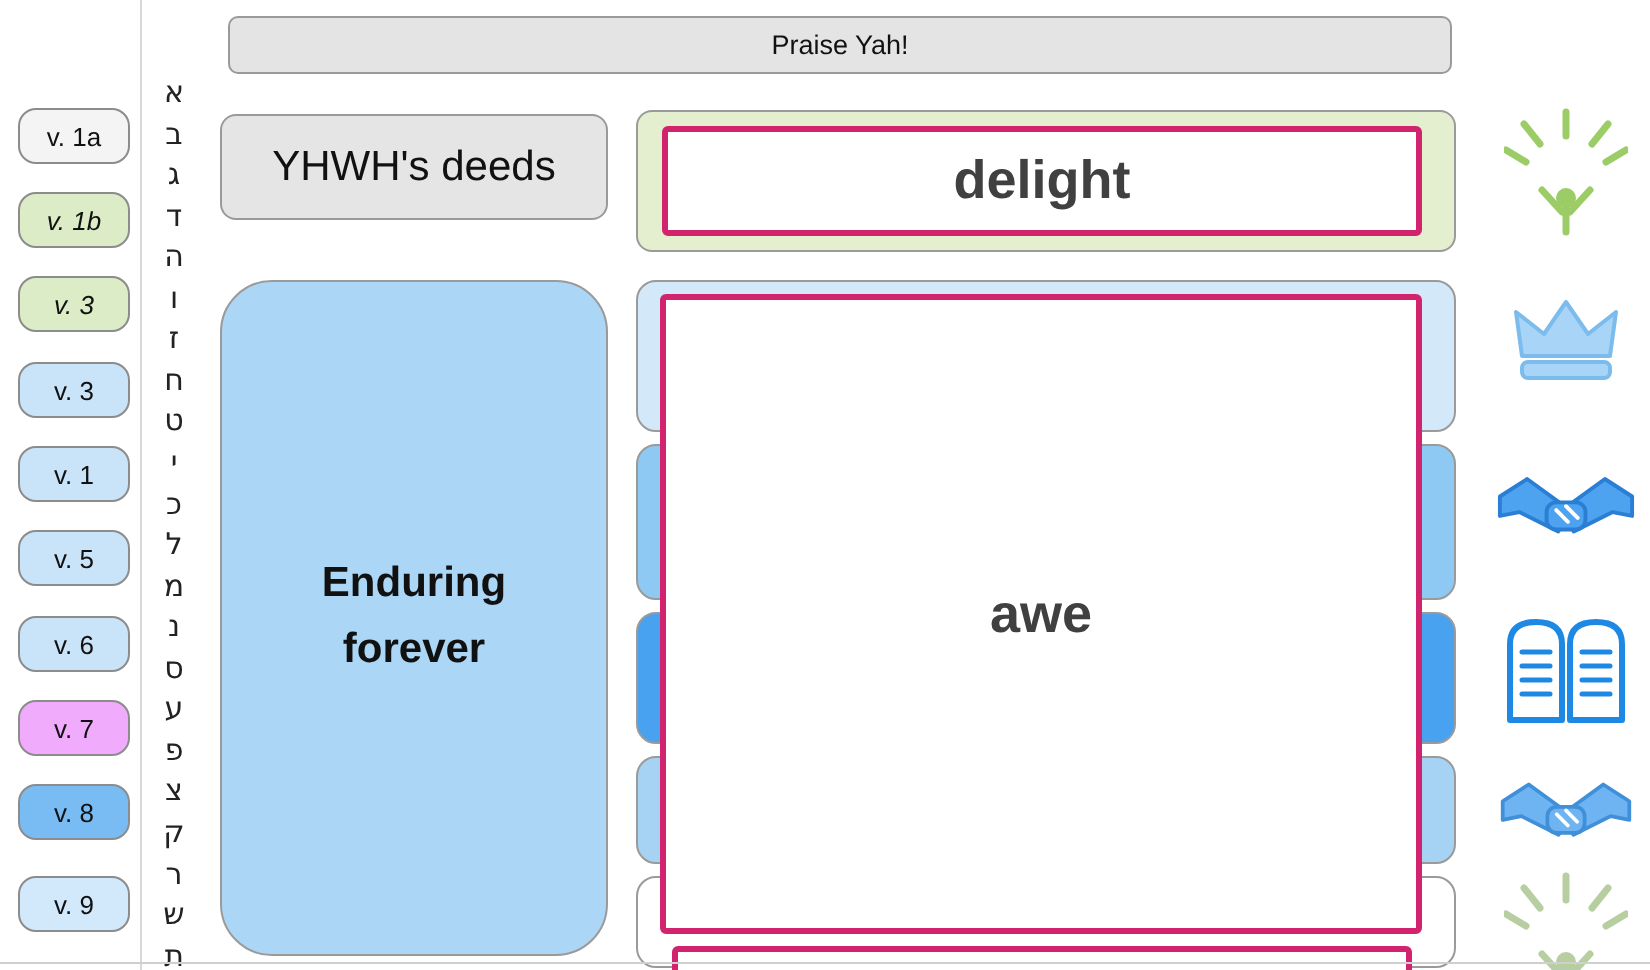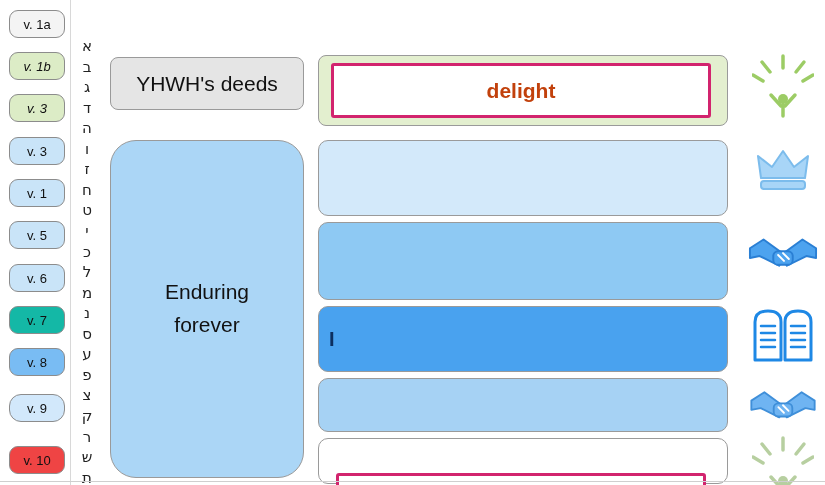--- a/index.html
+++ b/index.html
@@ -4,54 +4,54 @@
 <style>
   html,body{margin:0;padding:0;background:#fff;}
   .page{position:relative;width:825px;height:485px;background:#fff;overflow:hidden;
         font-family:"Liberation Sans",sans-serif;color:#111;}
   .divider-v{position:absolute;left:70px;top:0;width:1px;height:485px;background:#d8d8d8;}
   .bottom-line{position:absolute;left:0;top:481px;width:825px;height:1px;background:#cfcfcf;}
 
   
   .chip{position:absolute;left:9px;width:56px;height:28px;box-sizing:border-box;
         border:1px solid #8c8c8c;border-radius:9px;display:flex;align-items:center;
-        justify-content:center;font-size:13px;color:#111;cursor:default;}
+        justify-content:center;font-size:13px;color:#111;cursor:default;margin-top:44px;}
   .c-grey{background:#f4f4f4;}
   .c-green{background:#dcecc6;font-style:italic;}
   .c-blue-l{background:#c9e4f8;}
-  .c-blue-m1{background:#14b8a6;text-align:center;}
+  .c-blue-m1{background:#f0abfc;text-align:center;}
   .c-blue-m2{background:#79bcf3;}
-  .c-blue-xl{background:#d2e8fb;border-radius:12px;}
+  .c-blue-xl{background:#d2e8fb;}
   .c-blue-l2{background:#ef4444;}
 
   
   .heb{position:absolute;left:76px;width:22px;text-align:center;
        font-family:"DejaVu Sans",sans-serif;font-size:15px;color:#222;line-height:20px;}
 
   
   .box{position:absolute;box-sizing:border-box;border:1px solid #9a9a9a;}
   .hdr{left:114px;top:8px;width:612px;height:29px;background:#e4e4e4;border-radius:5px;
        display:flex;align-items:center;justify-content:center;font-size:13.5px;}
   .deeds{left:110px;top:57px;width:194px;height:53px;background:#e5e5e5;border-radius:8px;
        display:flex;align-items:center;justify-content:center;font-size:21px;}
   .delight-outer{left:318px;top:55px;width:410px;height:71px;background:#e3efcf;border-radius:8px;}
   .enduring{left:110px;top:140px;width:194px;height:338px;background:#abd6f6;border-radius:26px;
        display:flex;align-items:center;justify-content:center;text-align:center;
-       font-size:21px;line-height:1.55;padding:0 26px;}
+       font-size:21px;line-height:1.55;padding:0 26px;font-weight:bold;}
   .s{left:318px;width:410px;border-radius:10px;}
   .s1{top:140px;height:76px;background:#d3e9fa;}
   .s2{top:222px;height:78px;background:#8ec9f3;}
   .s3{top:306px;height:66px;background:#49a2ef;display:flex;align-items:center;
       padding-left:10px;font-weight:bold;font-size:20px;color:#0c2f60;}
   .s4{top:378px;height:54px;background:#a6d2f4;}
   .s5{top:438px;height:46px;background:#ffffff;}
 
   .pinkbox{position:absolute;box-sizing:border-box;background:#fff;border:3px solid #d2246e;
        border-radius:3px;display:flex;align-items:center;justify-content:center;
-       font-weight:bold;font-size:21px;color:#c2410c;}
+       font-weight:bold;font-size:27px;color:#404040;}
   .delight-inner{left:331px;top:63px;width:380px;height:55px;}
   .awe{left:330px;top:147px;width:381px;height:320px;}
   .bottom-inner{left:336px;top:473px;width:370px;height:36px;}
 
   
   .icon{position:absolute;left:748px;width:70px;display:flex;justify-content:center;}
   .i1{top:54px;}  .i2{top:148px;} .i3{top:228px;}
   .i4{top:306px;} .i5{top:382px;} .i6{top:436px;}
 </style>
 </head>
@@ -89,33 +89,35 @@
   <span class="heb" style="top:303px">נ</span>
   <span class="heb" style="top:324px">ס</span>
   <span class="heb" style="top:344px">ע</span>
   <span class="heb" style="top:365px">פ</span>
   <span class="heb" style="top:385px">צ</span>
   <span class="heb" style="top:406px">ק</span>
   <span class="heb" style="top:427px">ר</span>
   <span class="heb" style="top:447px">ש</span>
   <span class="heb" style="top:468px">ת</span>
 
+  <div class="box hdr">Praise Yah!</div>
 
   <div class="box deeds">YHWH's deeds</div>
   <div class="box delight-outer"></div>
   <div class="pinkbox delight-inner">delight</div>
 
   <div class="box enduring">Enduring forever</div>
 
   <div class="box s s1"></div>
   <div class="box s s2"></div>
   <div class="box s s3">I</div>
   <div class="box s s4"></div>
   <div class="box s s5"></div>
 
+  <div class="pinkbox awe">awe</div>
 
   <div class="pinkbox bottom-inner"></div>
 
   <div class="icon i1">
     <svg width="62" height="64" viewBox="0 0 62 64">
       <g stroke="#9ccc65" stroke-width="3.5" stroke-linecap="round" fill="none">
         <path d="M31 14 V2"></path>
         <path d="M18 18 L10 8"></path>
         <path d="M44 18 L52 8"></path>
         <path d="M11 27 L1 21"></path>

